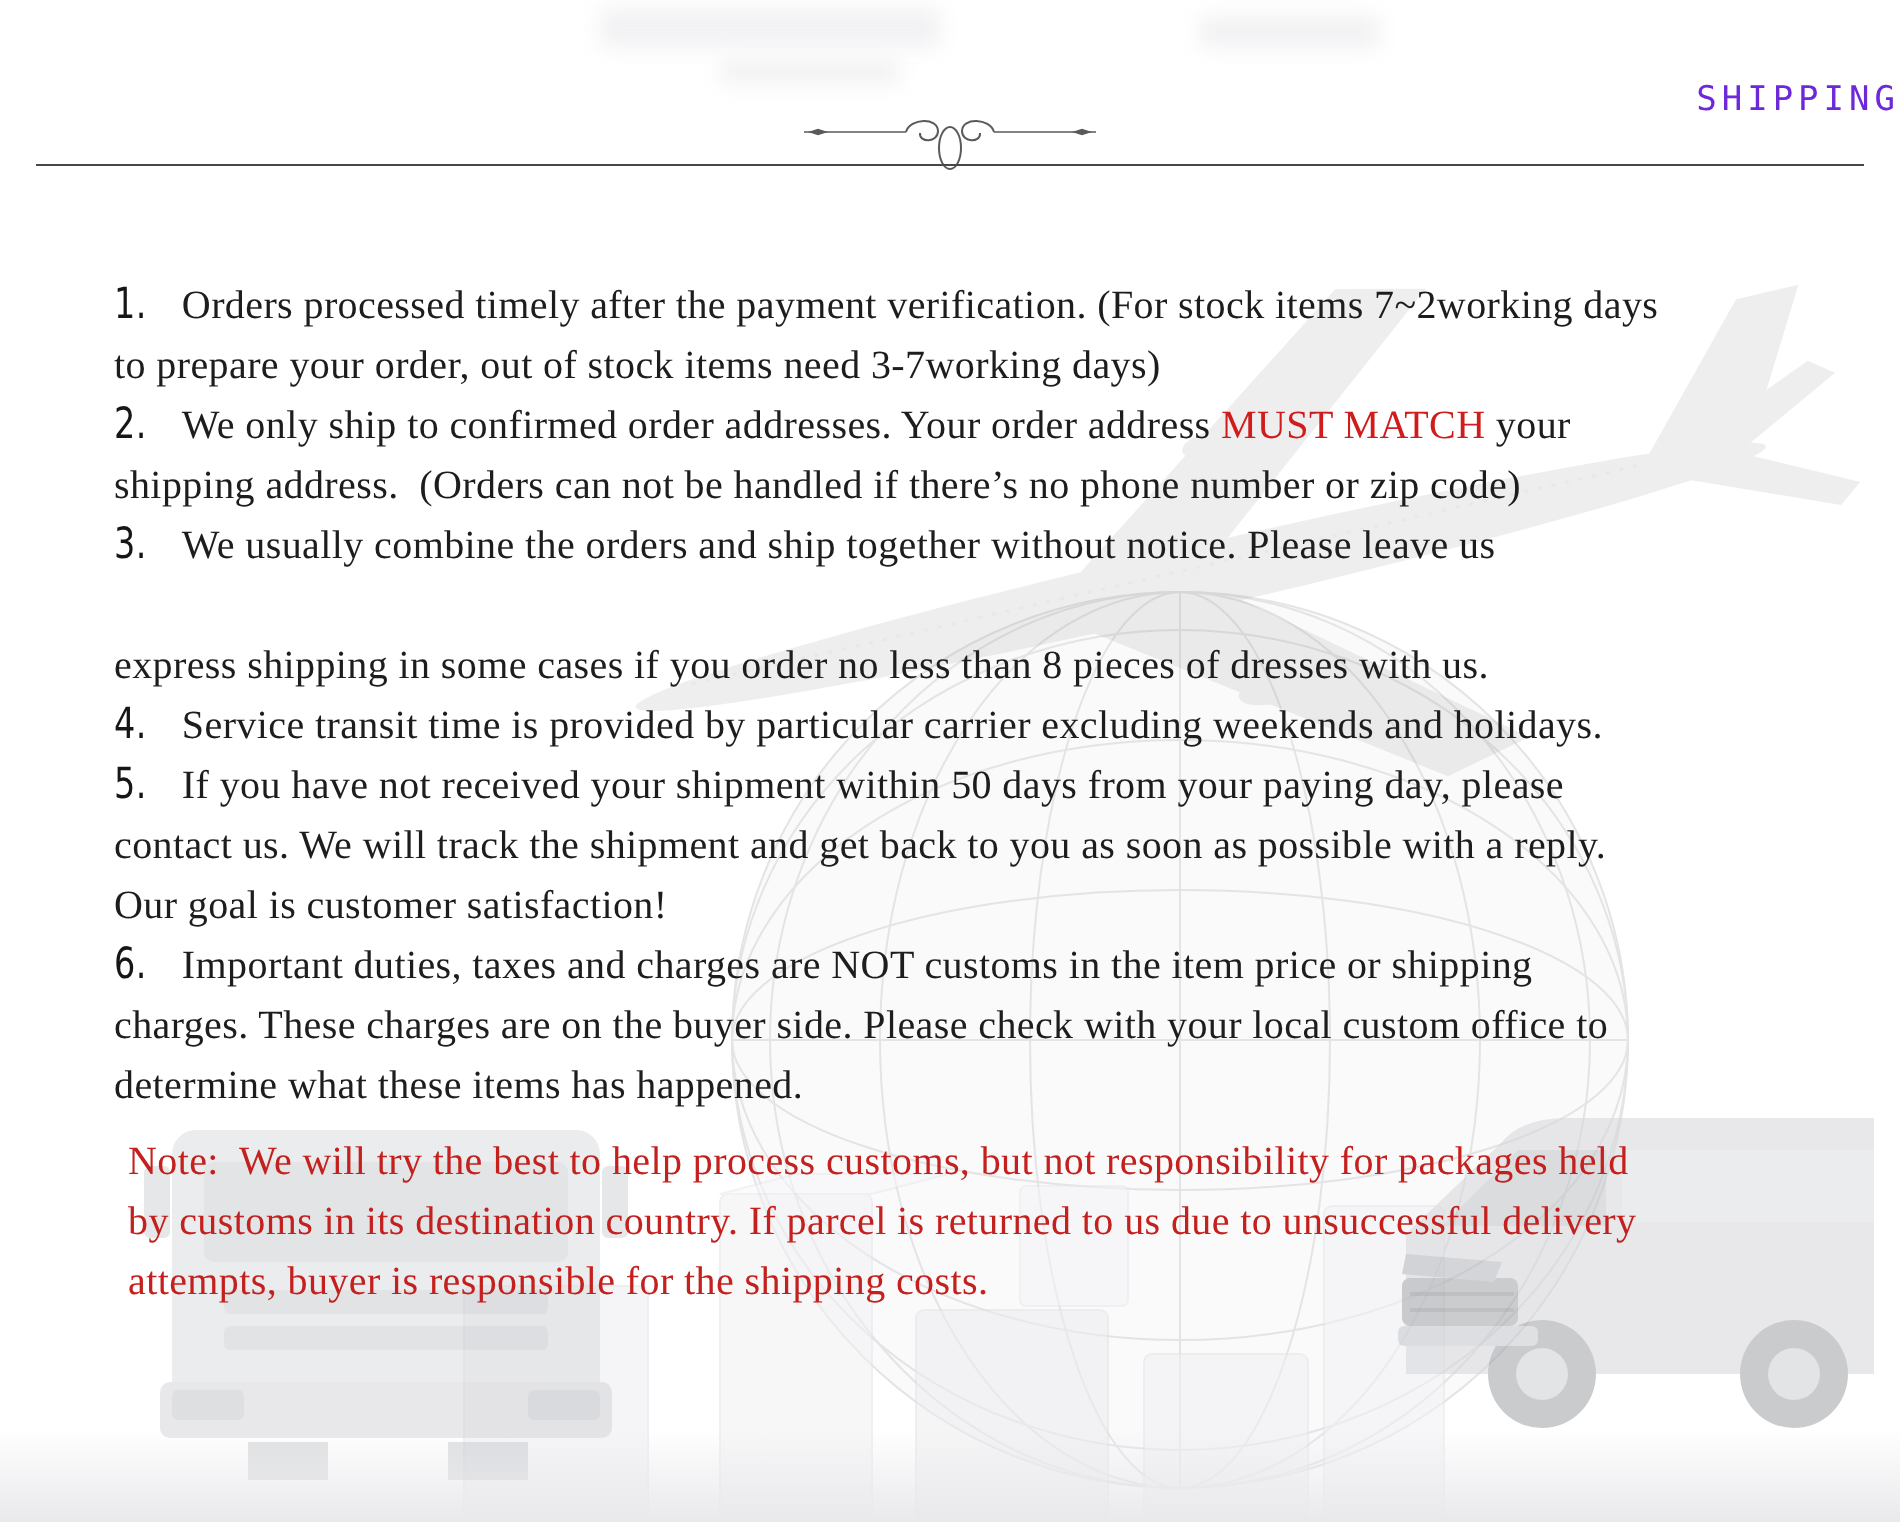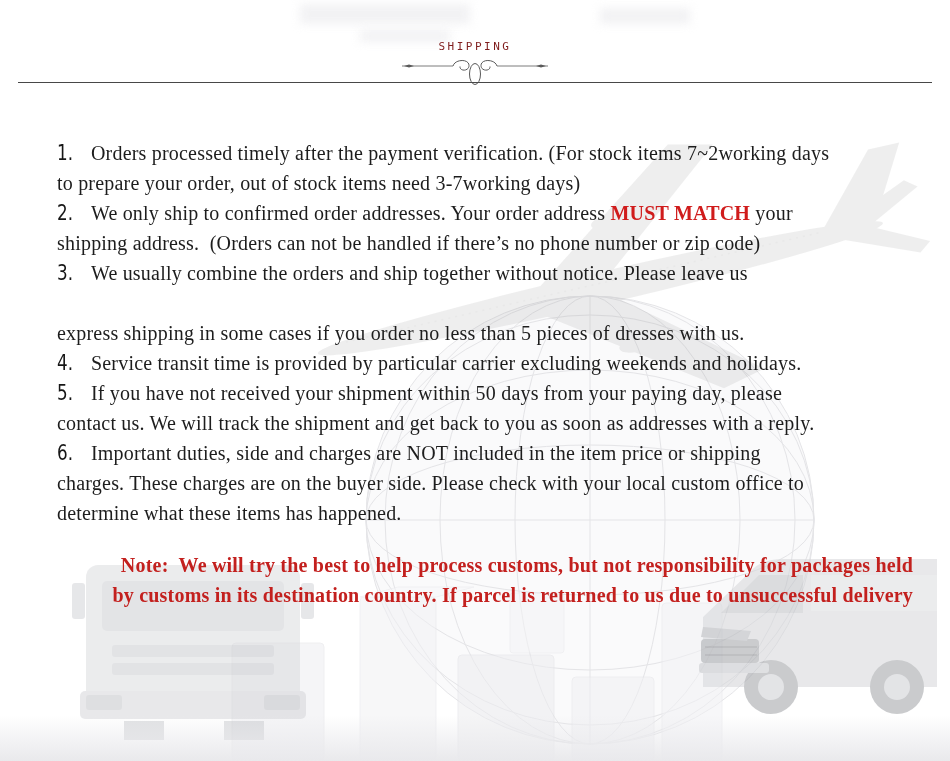--- a/index.html
+++ b/index.html
@@ -1,32 +1,32 @@
 <!DOCTYPE html>
 <html style="--ink: #1d1d1d; --accent: #d01c1c; --note-red: #c3201e; --rule: #474747;"><head>
 <meta charset="utf-8">
 <style>
   html,body{margin:0;padding:0;background:#fff;}
   .page{position:relative;width:950px;height:761px;background:#ffffff;overflow:hidden;
         font-family:"Liberation Serif",serif;}
   
-  .hdr-title{position:absolute;top:40px;left:0;right:0;text-align:center;
-    font-family:"DejaVu Sans Mono",monospace;font-size:11px;font-weight:500;
-    letter-spacing:2.5px;color:#7f1d1d;z-index:3;}
+  .hdr-title{position:absolute;top:40px;left:0;right:0;text-align:right;
+    font-family:"DejaVu Sans Mono",monospace;font-size:17px;font-weight:500;
+    letter-spacing:2.5px;color:#6d28d9;z-index:3;}
   .flourish{position:absolute;top:57px;left:50%;transform:translateX(-50%);z-index:3;}
   .rule{position:absolute;top:82px;left:18px;width:914px;border-top:1.7px solid var(--rule,#474747);z-index:3;}
   
   .terms{position:absolute;top:138px;left:57px;width:856px;z-index:2;
     font-size:20px;line-height:30px;letter-spacing:0.2px;color:var(--ink,#1d1d1d);}
   .term{margin:0;}
   .num{display:inline-block;font-family:"DejaVu Sans",sans-serif;font-size:21.5px;
     font-weight:400;color:#161616;transform:scaleX(.78);transform-origin:0 70%;
     margin-right:13px;}
-  .accent{color:var(--accent,#d01c1c);font-weight:bold;}
-  .note{margin-top:22px;padding-left:7px;font-weight:bold;color:var(--note-red,#c31d1d);text-align:right;}
+  .accent{color:var(--accent,#d01c1c);font-weight:normal;}
+  .note{margin-top:8px;padding-left:7px;font-weight:normal;color:var(--note-red,#c31d1d);}
   
   .wm{position:absolute;z-index:0;pointer-events:none;}
   .smudge{position:absolute;background:#ebebee;filter:blur(5px);opacity:.65;z-index:0;}
   .floor{position:absolute;left:0;right:0;bottom:0;height:46px;z-index:1;
     background:linear-gradient(rgba(255,255,255,0),#e9e9ec);}
 </style>
 </head>
 <body>
 
 <div class="page">
@@ -124,20 +124,20 @@
       <path d="M97,9 C95,2 81,1.5 81,8.5 C81,14.5 90.5,14.5 90,9.5"></path>
       <ellipse cx="75" cy="17" rx="5.5" ry="10.5"></ellipse>
     </g>
   </svg>
 
   <div class="rule"></div>
 
   <div class="terms">
       <div class="term"><span class="num">1.</span><span>Orders processed timely after the payment verification. (For stock items 7~2working days</span><br><span>to prepare your order, out of stock items need 3-7working days)</span></div>
       <div class="term"><span class="num">2.</span><span>We only ship to confirmed order addresses. Your order address </span><span class="accent">MUST MATCH</span><span> your</span><br><span>shipping address.&nbsp; (Orders can not be handled if there’s no phone number or zip code)</span></div>
-      <div class="term"><span class="num">3.</span><span>We usually combine the orders and ship together without notice. Please leave us</span><br><br><span>express shipping in some cases if you order no less than 5 pieces of dresses with us.</span></div>
+      <div class="term"><span class="num">3.</span><span>We usually combine the orders and ship together without notice. Please leave us</span><br><br><span>express shipping in some cases if you order no less than 8 pieces of dresses with us.</span></div>
       <div class="term"><span class="num">4.</span><span>Service transit time is provided by particular carrier excluding weekends and holidays.</span><br></div>
-      <div class="term"><span class="num">5.</span><span>If you have not received your shipment within 50 days from your paying day, please</span><br><span>contact us. We will track the shipment and get back to you as soon as addresses with a reply.</span><br></div>
-      <div class="term"><span class="num">6.</span><span>Important duties, side and charges are NOT included in the item price or shipping</span><br><span>charges. These charges are on the buyer side. Please check with your local custom office to</span><br><span>determine what these items has happened.</span></div>
-      <div class="term note"><span>Note:&nbsp; We will try the best to help process customs, but not responsibility for packages held</span><br><span>by customs in its destination country. If parcel is returned to us due to unsuccessful delivery</span><br></div>
+      <div class="term"><span class="num">5.</span><span>If you have not received your shipment within 50 days from your paying day, please</span><br><span>contact us. We will track the shipment and get back to you as soon as possible with a reply.</span><br><span>Our goal is customer satisfaction!</span></div>
+      <div class="term"><span class="num">6.</span><span>Important duties, taxes and charges are NOT customs in the item price or shipping</span><br><span>charges. These charges are on the buyer side. Please check with your local custom office to</span><br><span>determine what these items has happened.</span></div>
+      <div class="term note"><span>Note:&nbsp; We will try the best to help process customs, but not responsibility for packages held</span><br><span>by customs in its destination country. If parcel is returned to us due to unsuccessful delivery</span><br><span>attempts, buyer is responsible for the shipping costs.</span></div>
     </div>
 
 </div>
 
 </body></html>

